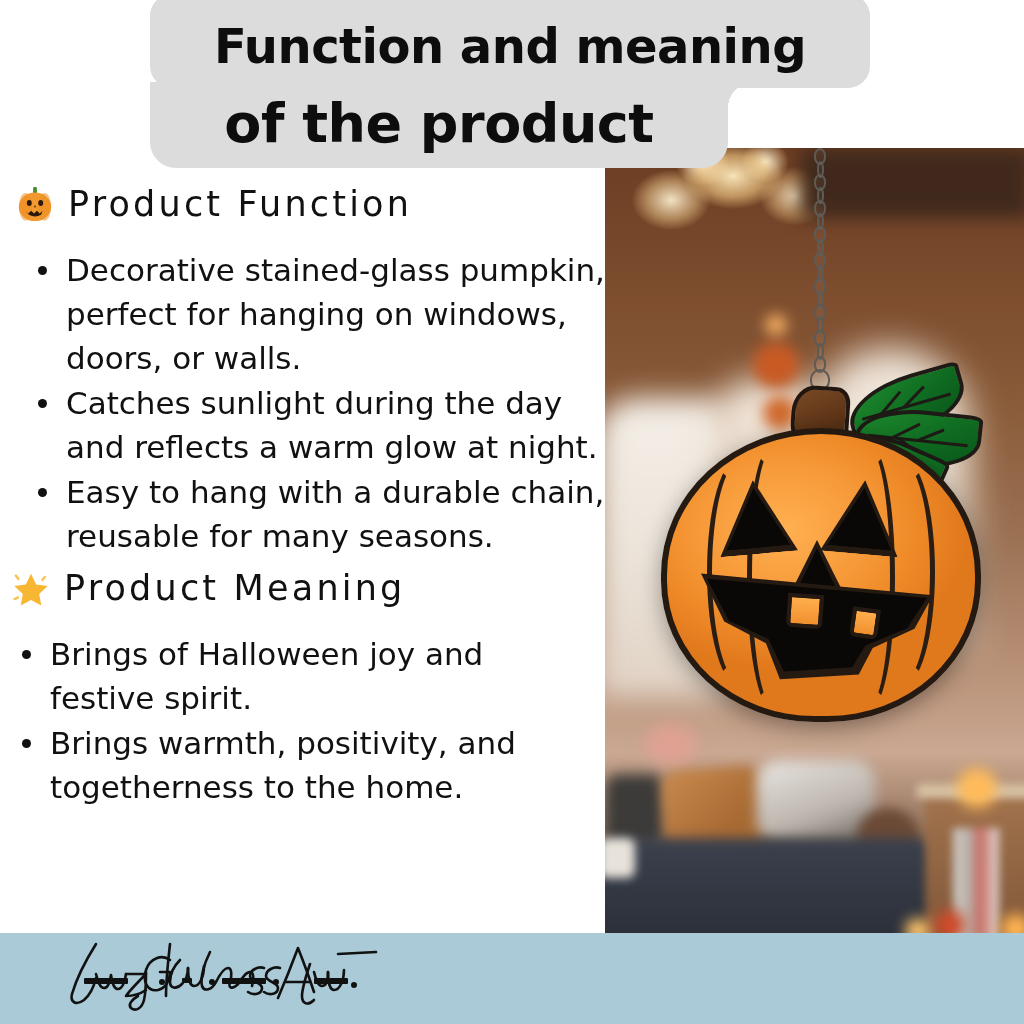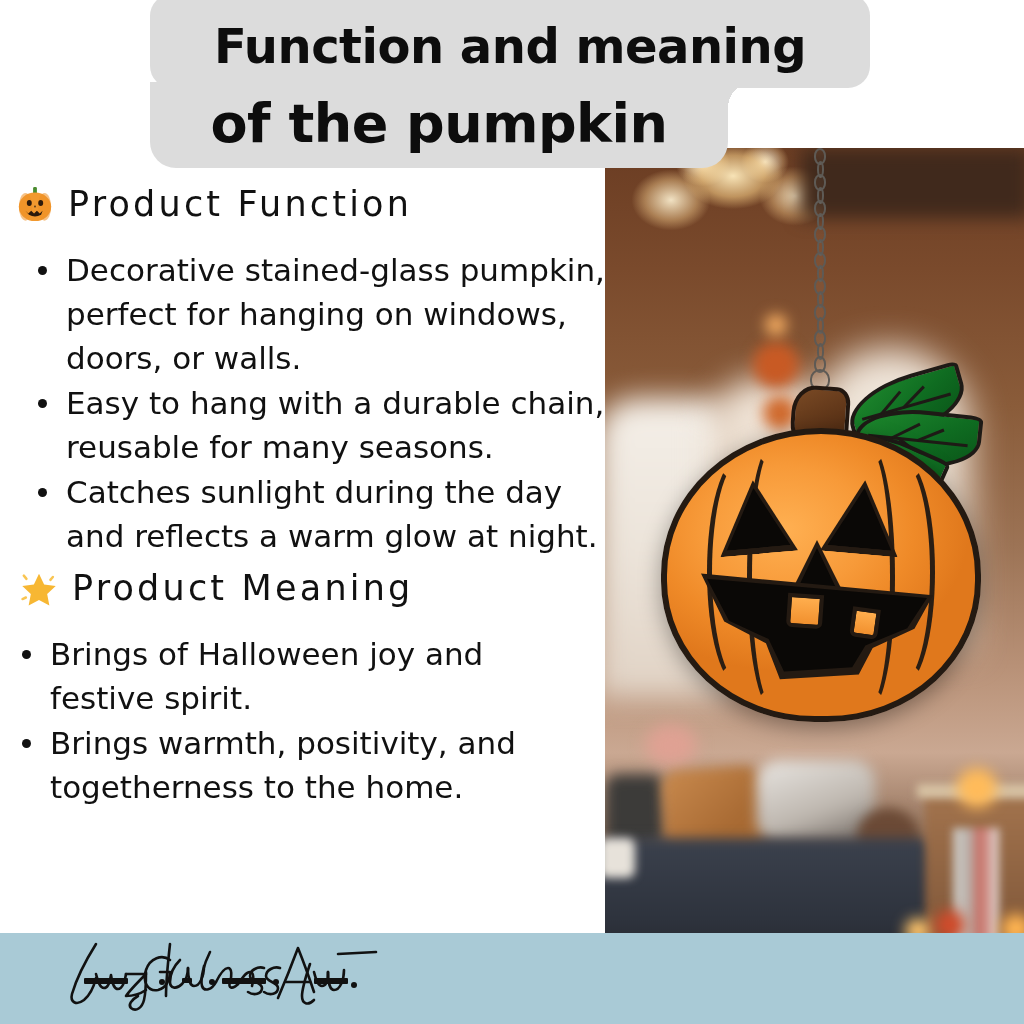--- a/index.html
+++ b/index.html
@@ -440,21 +440,21 @@
     content: "";
     position: absolute;
     left: 10px;
     top: 18px;
     width: 9px;
     height: 9px;
     border-radius: 50%;
     background: #111111;
   }
   .sec-1-list { left: 16px; top: 60px; width: 584px; }
-  .sec-2-head { position: absolute; left: 20px; top: 392px; }
+  .sec-2-head { position: absolute; left: 12px; top: 392px; }
   .sec-2-list { left: 0px; top: 444px; width: 540px; }
 
   
   .footer-band {
     position: absolute;
     left: 0;
     top: 933px;
     width: 1024px;
     height: 91px;
     background: #a9cad6;
@@ -562,42 +562,42 @@
         <div class="tooth tooth-2"></div>
       </div>
     </div>
   </div>
 
   <div class="title-row1"></div>
   <div class="title-notch"></div>
   <div class="title-row2"></div>
   <div class="title-corner"></div>
   <div class="title-text">Function and meaning</div>
-  <div class="title-line2">of the pumpkin</div>
+  <div class="title-line2">of the product</div>
 
   <div class="content">
 
     <div class="section-head sec-1-head">
       <svg class="head-icon" viewBox="0 0 40 40">
         <rect x="18" y="2" width="4" height="8" rx="1.4" fill="#4a8c2f"></rect>
         <ellipse cx="20" cy="23" rx="17" ry="15" fill="#f2992f"></ellipse>
         <ellipse cx="10" cy="23" rx="7" ry="14.5" fill="#ef8f25" opacity="0.55"></ellipse>
         <ellipse cx="30" cy="23" rx="7" ry="14.5" fill="#ef8f25" opacity="0.55"></ellipse>
         <ellipse cx="14" cy="19" rx="2.6" ry="3.1" fill="#2b1a0c"></ellipse>
         <ellipse cx="26" cy="19" rx="2.6" ry="3.1" fill="#2b1a0c"></ellipse>
         <path d="M19 23.5 L20 21 L21 23.5 Z" fill="#2b1a0c"></path>
         <path d="M10 27 l3 3 l3 -3 l3 3 l3 -3 l3 3 l3 -3 l-1.6 4.4 q-6.4 3.4 -12.8 0 Z" fill="#2b1a0c"></path>
       </svg>
       <span>Product Function</span>
     </div>
 
     <ul class="bullets sec-1-list">
       <li>Decorative stained-glass pumpkin, perfect for hanging on windows, doors, or walls.</li>
+      <li>Catches sunlight during the day and reflects a warm glow at night.</li>
       <li>Easy to hang with a durable chain, reusable for many seasons.</li>
-      <li>Catches sunlight during the day and reflects a warm glow at night.</li>
     </ul>
 
     <div class="section-head sec-2-head">
       <svg class="head-icon" viewBox="0 0 40 40">
         <path d="M20 5 L25.4 16.4 L37.6 18 L28.6 26.4 L30.9 38.4 L20 32.6 L9.1 38.4 L11.4 26.4 L2.4 18 L14.6 16.4 Z" fill="#f7b733"></path>
         <path d="M4 7 l2.8 3.4" stroke="#f9c552" stroke-width="2.6" stroke-linecap="round" fill="none"></path>
         <path d="M34.6 8.4 l-2.6 3" stroke="#f9c552" stroke-width="2.6" stroke-linecap="round" fill="none"></path>
         <path d="M2.6 31.6 l3.6 -1.6" stroke="#f9c552" stroke-width="2.6" stroke-linecap="round" fill="none"></path>
       </svg>
       <span>Product Meaning</span>

